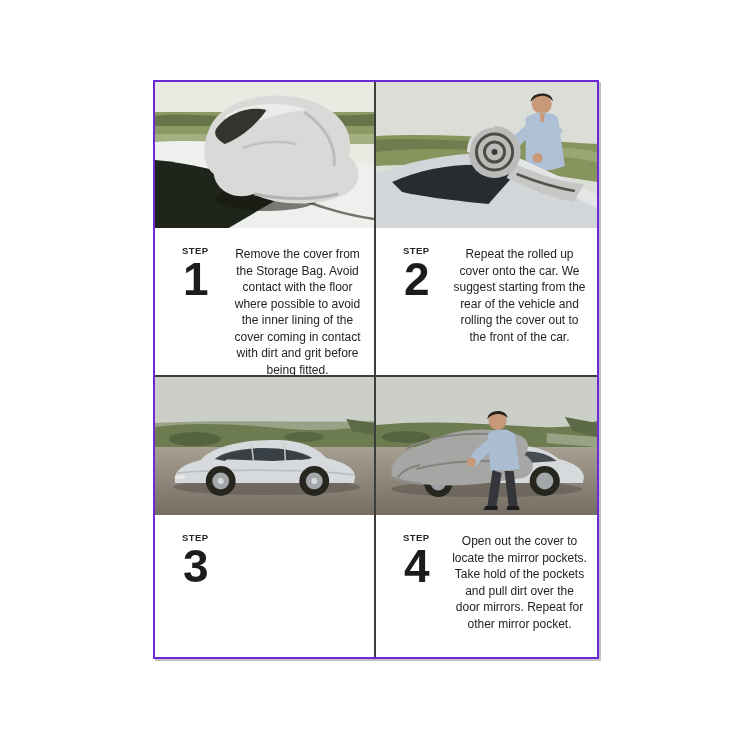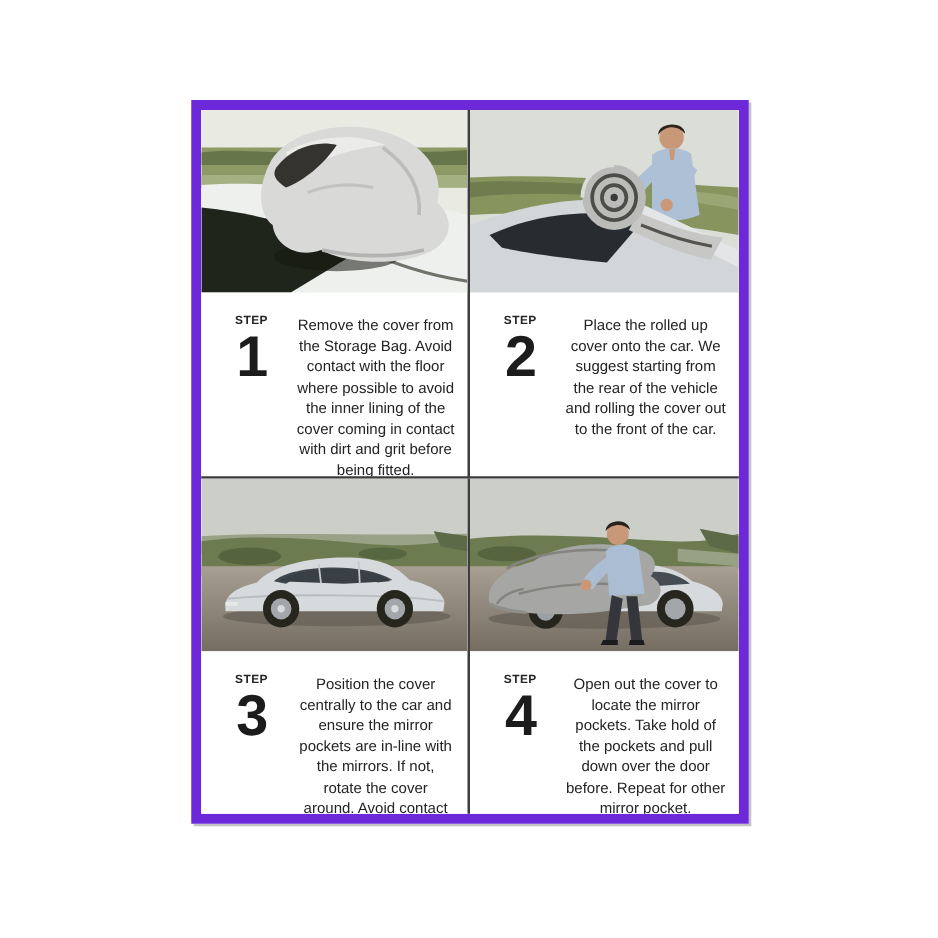--- a/index.html
+++ b/index.html
@@ -3,21 +3,21 @@
 <meta charset="utf-8">
 <style>
   html,body{margin:0;padding:0;}
   body{
     width:750px;height:750px;background:#ffffff;
     font-family:"Liberation Sans",sans-serif;color:#1f1f1f;
     position:relative;overflow:hidden;
   }
   .sheet{
     position:absolute;left:153px;top:80px;width:446px;height:579px;
-    border:8px solid #6d28d9;box-sizing:border-box;background:#ffffff;
+    border:2px solid #6d28d9;box-sizing:border-box;background:#ffffff;
     box-shadow:2px 2px 0 rgba(120,120,120,.45);
     display:grid;grid-template-columns:1fr 1fr;grid-template-rows:295px 1fr;
   }
   .panel{box-sizing:border-box;display:flex;flex-direction:column;background:#fff;overflow:hidden;}
   .panel.tl,.panel.tr{border-bottom:2px solid #3d3d3d;}
   .panel.tl,.panel.bl{border-right:2px solid #3d3d3d;}
   .photo{width:100%;flex:0 0 auto;line-height:0;}
   .photo svg{width:100%;height:100%;display:block;}
   .row-top .photo{height:146px;}
   .row-bot .photo{height:138px;}
@@ -95,21 +95,21 @@
           <circle cx="118" cy="70" r="3" fill="#3a3a36"></circle>
           <path d="M92,70 C92,55 103,44 118,44" stroke="#dcdcda" stroke-width="3" fill="none"></path>
         </g>
       </svg>
     </div>
     <div class="caption">
       <div class="step-col">
         <div class="step-label">STEP</div>
         <div class="step-number">2</div>
       </div>
-      <p class="step-text">Place the rolled up cover onto the car. We suggest starting from the rear of the vehicle and rolling the cover out to the front of the car.</p>
+      <p class="step-text">Repeat the rolled up cover onto the car. We suggest starting from the rear of the vehicle and rolling the cover out to the front of the car.</p>
     </div>
   </section>
 
   <section class="panel bl row-bot">
     <div class="photo">
       <svg viewBox="0 0 220 138" preserveAspectRatio="none">
         <defs>
           <linearGradient id="g3" x1="0" y1="0" x2="0" y2="1">
             <stop offset="0" stop-color="#a89f93"></stop>
               <stop offset="1" stop-color="#756d62"></stop>
@@ -137,21 +137,20 @@
           <circle cx="160" cy="104" r="8.5" fill="#a3a7aa"></circle>
           <circle cx="160" cy="104" r="3" fill="#d8dadc"></circle>
         </g>
       </svg>
     </div>
     <div class="caption">
       <div class="step-col">
         <div class="step-label">STEP</div>
         <div class="step-number">3</div>
       </div>
-      <p class="step-text">Position the cover centrally to the car and ensure the mirror pockets are in-line with the mirrors. If not, rotate the cover around. Avoid contact with the floor if possible.</p>
     </div>
   </section>
 
   <section class="panel br row-bot">
     <div class="photo">
       <svg viewBox="0 0 220 138" preserveAspectRatio="none">
         <defs>
           <linearGradient id="g4" x1="0" y1="0" x2="0" y2="1">
             <stop offset="0" stop-color="#a89f93"></stop>
               <stop offset="1" stop-color="#756d62"></stop>
@@ -186,17 +185,17 @@
           <path d="M109,129 L121,129 L121,133 L107,133 Z" fill="#1c1c1e"></path>
           <path d="M131,129 L142,129 L143,133 L130,133 Z" fill="#1c1c1e"></path>
         </g>
       </svg>
     </div>
     <div class="caption">
       <div class="step-col">
         <div class="step-label">STEP</div>
         <div class="step-number">4</div>
       </div>
-      <p class="step-text">Open out the cover to locate the mirror pockets. Take hold of the pockets and pull down over the door before. Repeat for other mirror pocket.</p>
+      <p class="step-text">Open out the cover to locate the mirror pockets. Take hold of the pockets and pull dirt over the door mirrors. Repeat for other mirror pocket.</p>
     </div>
   </section>
 
 </div>
 
 </body></html>

